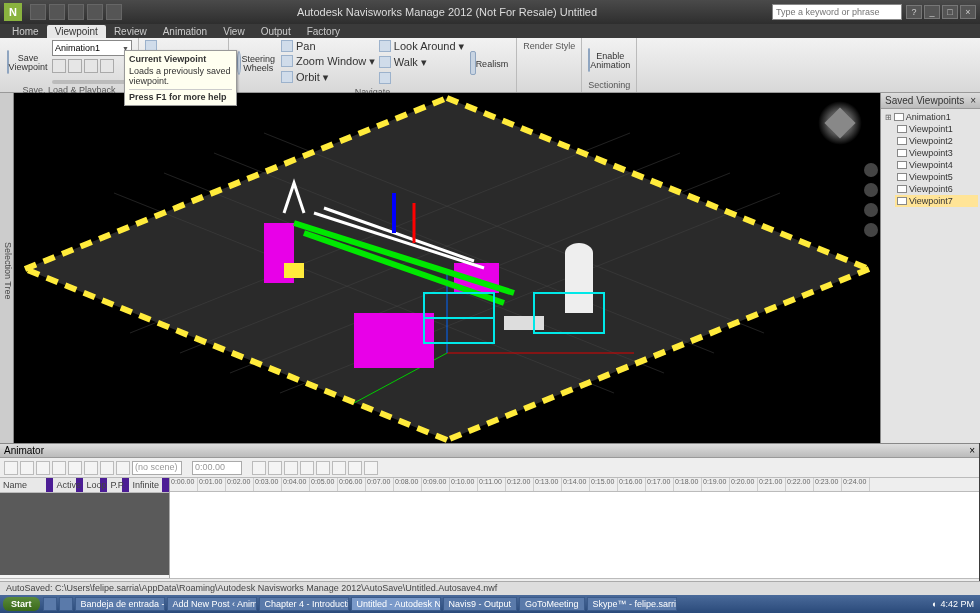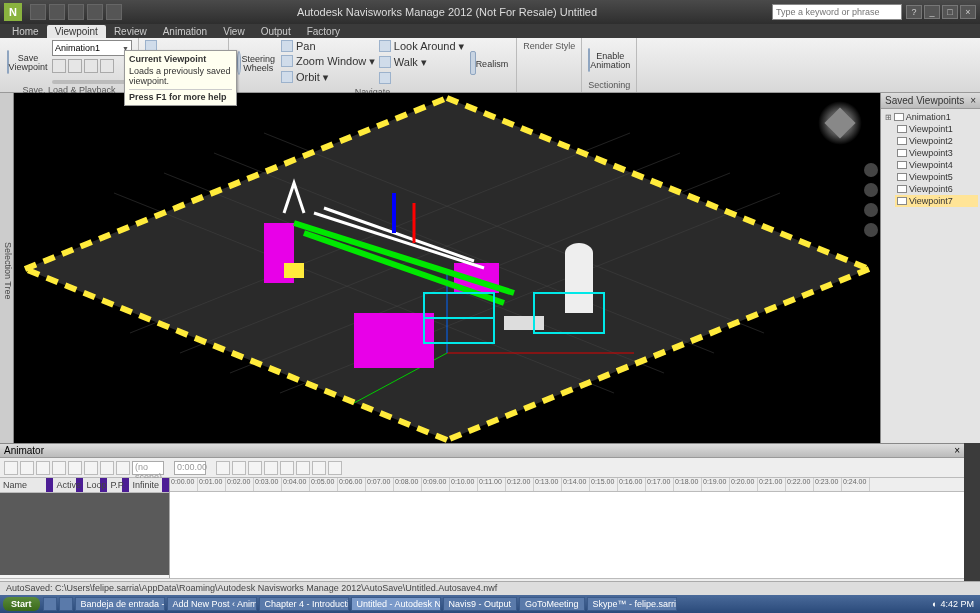--- a/index.html
+++ b/index.html
@@ -54,25 +54,25 @@
 .panel-header { background: linear-gradient(#ddd,#bbb); font-size: 10px; padding: 2px 4px; color: #333; border-bottom: 1px solid #999; display: flex; justify-content: space-between; }
 .panel-header span:last-child { cursor: pointer; }
 .tree { padding: 2px; font-size: 9px; color: #333; }
 .tree-item { padding: 1px 2px; display: flex; align-items: center; gap: 2px; cursor: pointer; }
 .tree-item.root::before { content: "⊞"; font-size: 8px; color: #666; }
 .tree-item .ti-ic { width: 10px; height: 8px; background: #fff; border: 1px solid #888; }
 .tree-child { margin-left: 12px; }
 .tree-item.sel { background: #ffe497; }
 
 
-.animator { position: absolute; left: 0; right: 16px; bottom: 32px; height: 138px; background: #e0e0e0; border-top: 1px solid #888; }
+.animator { position: absolute; left: 0; right: 1px; bottom: 32px; height: 138px; background: #e0e0e0; border-top: 1px solid #888; }
 .anim-header { background: linear-gradient(#ddd,#bbb); font-size: 10px; padding: 1px 4px; display: flex; justify-content: space-between; border-bottom: 1px solid #999; }
 .anim-toolbar { height: 20px; background: #eee; display: flex; align-items: center; gap: 2px; padding: 0 4px; border-bottom: 1px solid #bbb; }
 .anim-toolbar .tb-btn { width: 14px; height: 14px; background: #f4f4f4; border: 1px solid #bbb; cursor: pointer; }
-.anim-toolbar .tb-field { width: 32px; height: 14px; background: #fff; border: 1px solid #aaa; font-size: 9px; color: #999; padding: 0 2px; }
+.anim-toolbar .tb-field { width: 50px; height: 14px; background: #fff; border: 1px solid #aaa; font-size: 9px; color: #999; padding: 0 2px; }
 .anim-toolbar .sep { width: 6px; }
 .anim-body { display: flex; height: 100px; }
 .anim-left { width: 170px; background: #f4f4f4; border-right: 1px solid #aaa; }
 .anim-left-header { display: flex; background: #e8e8e8; border-bottom: 1px solid #bbb; font-size: 9px; color: #444; }
 .anim-left-header div { padding: 2px 3px; border-right: 7px solid #4c1d95; }
 .anim-left-body { flex: 1; background: #5a5a5a; height: 82px; }
 .anim-right { flex: 1; background: #fff; overflow: hidden; }
 .timeline-ruler { height: 14px; background: #eee; border-bottom: 1px solid #bbb; display: flex; font-size: 7px; color: #666; }
 .timeline-ruler div { width: 28px; border-right: 1px solid #ccc; padding-left: 1px; }
 .timeline-body { height: 70px; background: #fff; }

